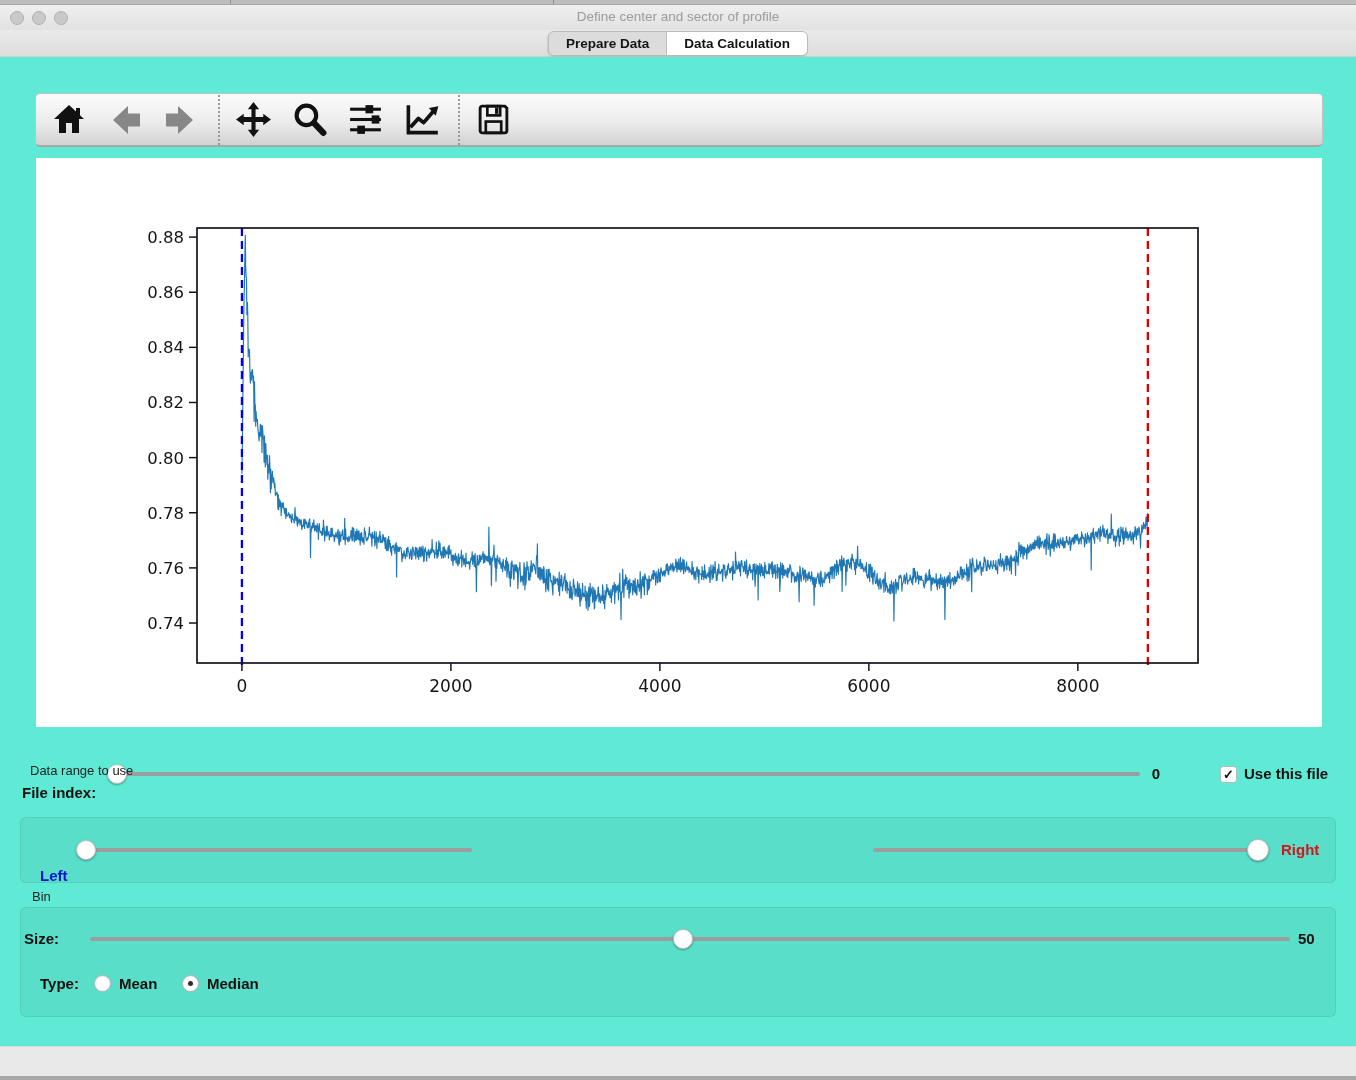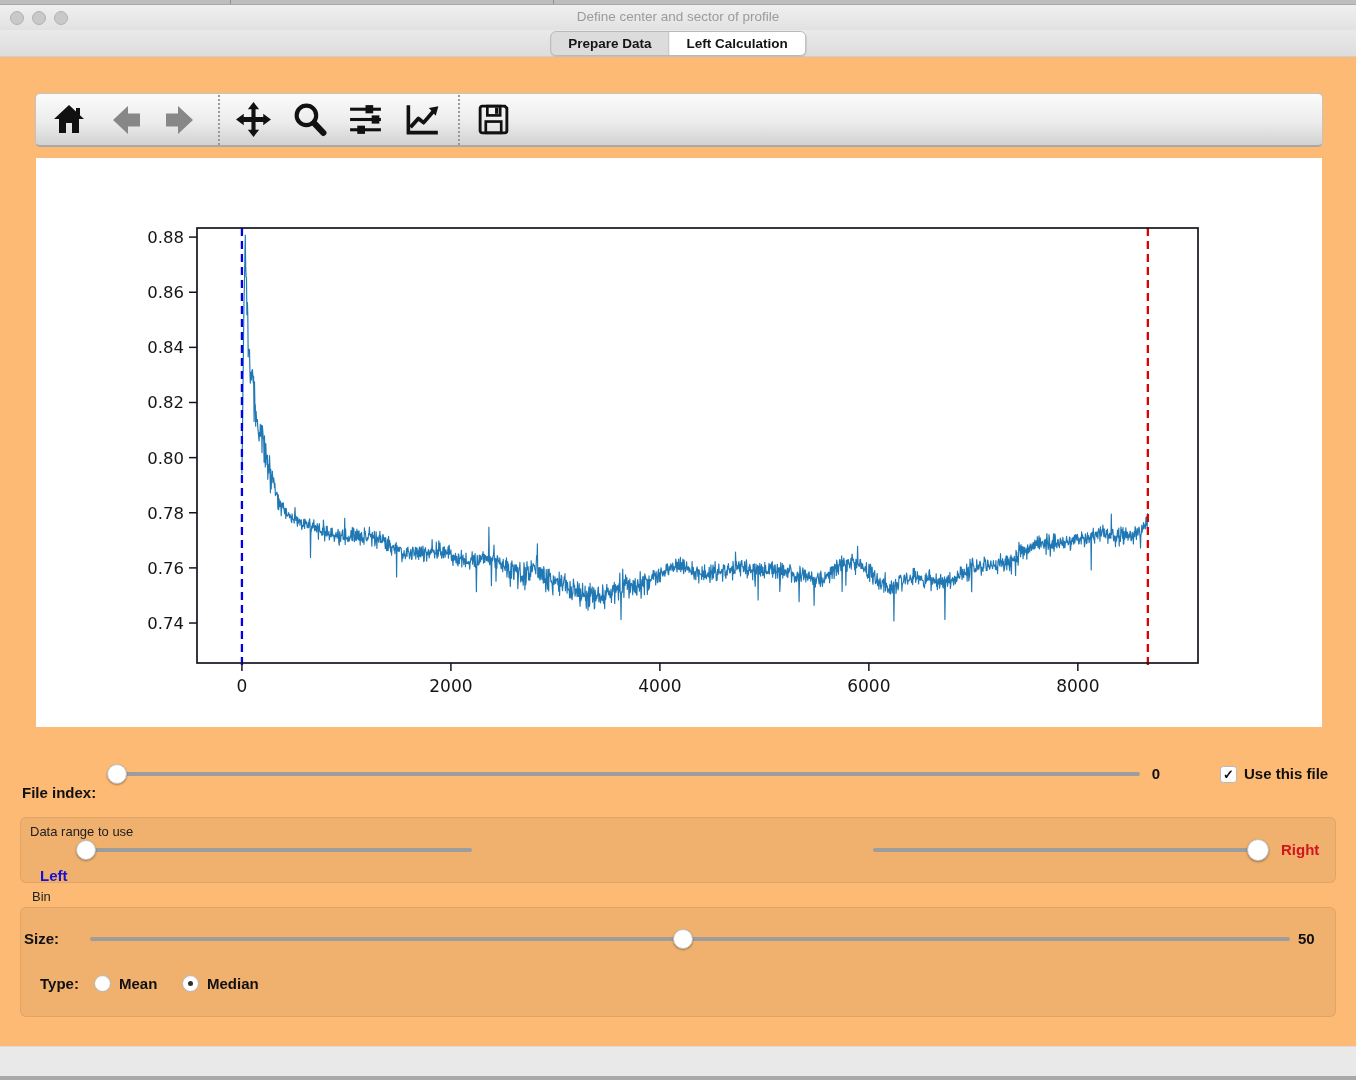--- a/index.html
+++ b/index.html
@@ -1,16 +1,16 @@
 <!DOCTYPE html>
 <html><head>
 <meta charset="utf-8">
 <style>
   html,body{margin:0;padding:0;background:#d5d5d5;}
-  .window{position:relative;width:1356px;height:1080px;background:#fdba74;
+  .window{position:relative;width:1356px;height:1080px;background:#5eead4;
           font-family:"Liberation Sans",sans-serif;overflow:hidden;}
   
   .top-sliver{position:absolute;left:0;top:0;right:0;height:4px;background:#bdbdbd;border-bottom:1px solid #a8a8a8;}
   .sliver-sep{position:absolute;top:0;width:1px;height:4px;background:#8f8f8f;}
   
   .titlebar{position:absolute;left:0;top:5px;right:0;height:25px;background:linear-gradient(#efefef,#e2e2e2);}
   .traffic{position:absolute;top:6px;width:14px;height:14px;border-radius:50%;
            background:#c9c9c9;border:1px solid #b2b2b2;box-sizing:border-box;}
   .t1{left:10px}.t2{left:32px}.t3{left:54px}
   .title-text{position:absolute;top:4px;left:0;right:0;text-align:center;font-size:13.5px;color:#9b9b9b;}
@@ -59,21 +59,21 @@
   <div class="titlebar">
     <div class="traffic t1"></div>
     <div class="traffic t2"></div>
     <div class="traffic t3"></div>
     <div class="title-text">Define center and sector of profile</div>
   </div>
 
   <div class="tabbar">
     <div class="segmented">
       <div class="segment">Prepare Data</div>
-      <div class="segment selected">Left Calculation</div>
+      <div class="segment selected">Data Calculation</div>
     </div>
   </div>
 
   <div class="toolbar">
     <div class="tool">
       <svg width="36" height="36" viewBox="0 0 36 36">
         <path d="M25 6 H29 V13 H25 Z" fill="#111"></path>
         <path d="M18 3 L3 17 H8 V31 H15 V21 H21 V31 H28 V17 H33 Z" fill="#111"></path>
       </svg>
     </div>
@@ -164,21 +164,21 @@
 
   <div class="lbl" style="left:22px;top:784px;">File index:</div>
   <div class="track" style="left:107px;top:772px;width:1033px;"></div>
   <div class="thumb" style="left:107px;top:764px;"></div>
   <div class="lbl" style="left:1145px;top:765px;width:22px;text-align:center;">0</div>
   <div class="checkbox" style="left:1220px;top:766px;">
     <span>✓</span>
   </div>
   <div class="lbl" style="left:1244px;top:765px;">Use this file</div>
 
-  <div class="small-lbl" style="left:30px;top:824px;">Data range to use</div>
+  <div class="small-lbl" style="left:30px;top:763px;">Data range to use</div>
   <div class="groupbox" style="left:20px;top:817px;width:1316px;height:66px;"></div>
   <div class="lbl" style="left:40px;top:841px;color:#1512d2;margin-top:26px;">Left</div>
   <div class="track" style="left:78px;top:848px;width:394px;"></div>
   <div class="thumb" style="left:76px;top:840px;"></div>
   <div class="track" style="left:873px;top:848px;width:387px;"></div>
   <div class="thumb" style="left:1247px;top:840px;width:22px;height:22px;top:839px;"></div>
   <div class="lbl" style="left:1281px;top:841px;color:#d2161e;">Right</div>
 
   <div class="small-lbl" style="left:32px;top:889px;">Bin</div>
   <div class="groupbox" style="left:20px;top:907px;width:1316px;height:110px;"></div>

